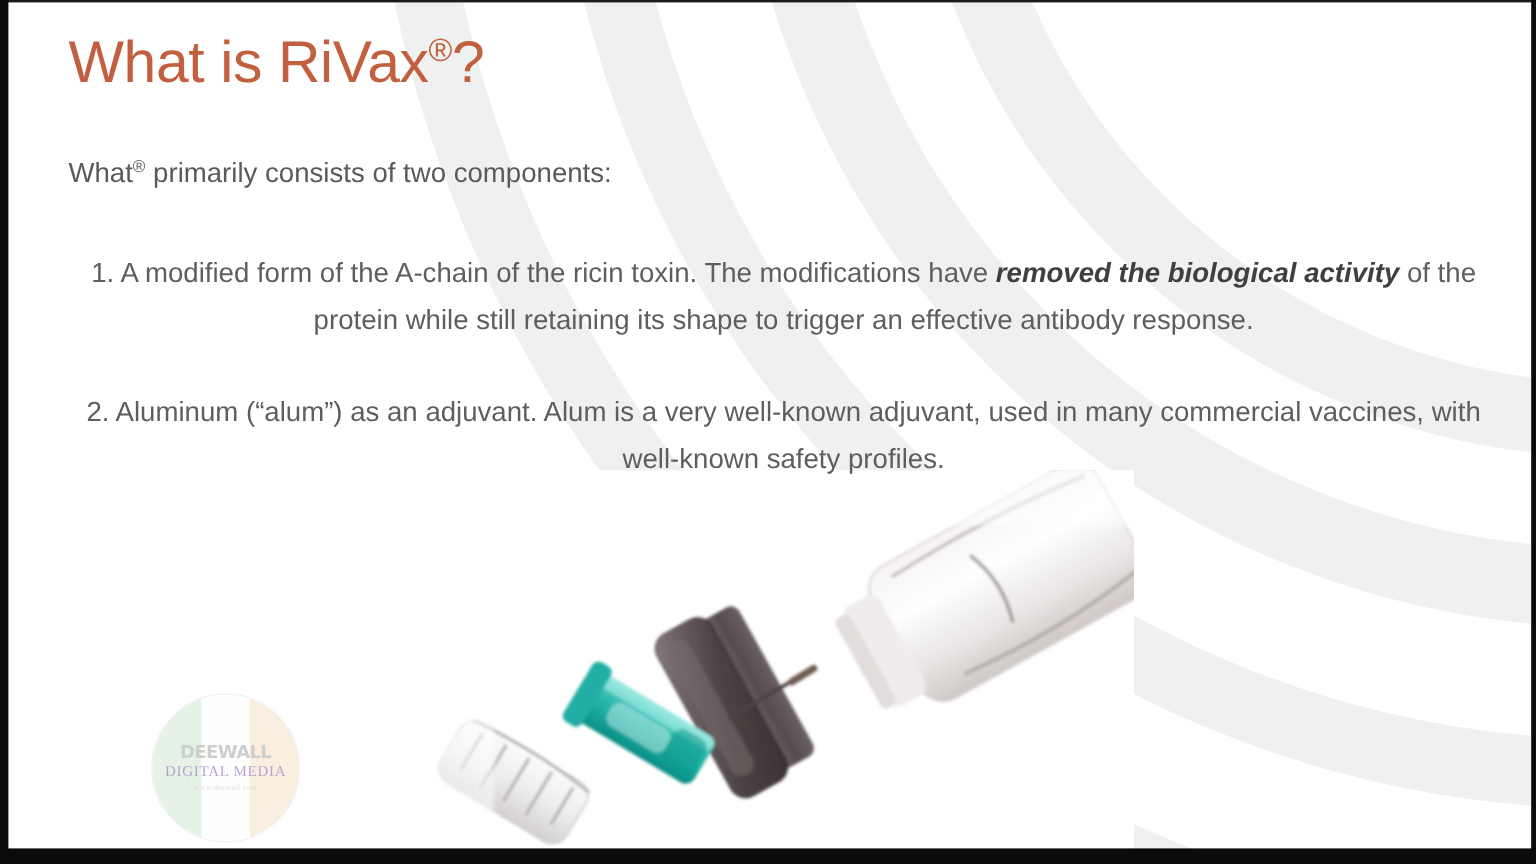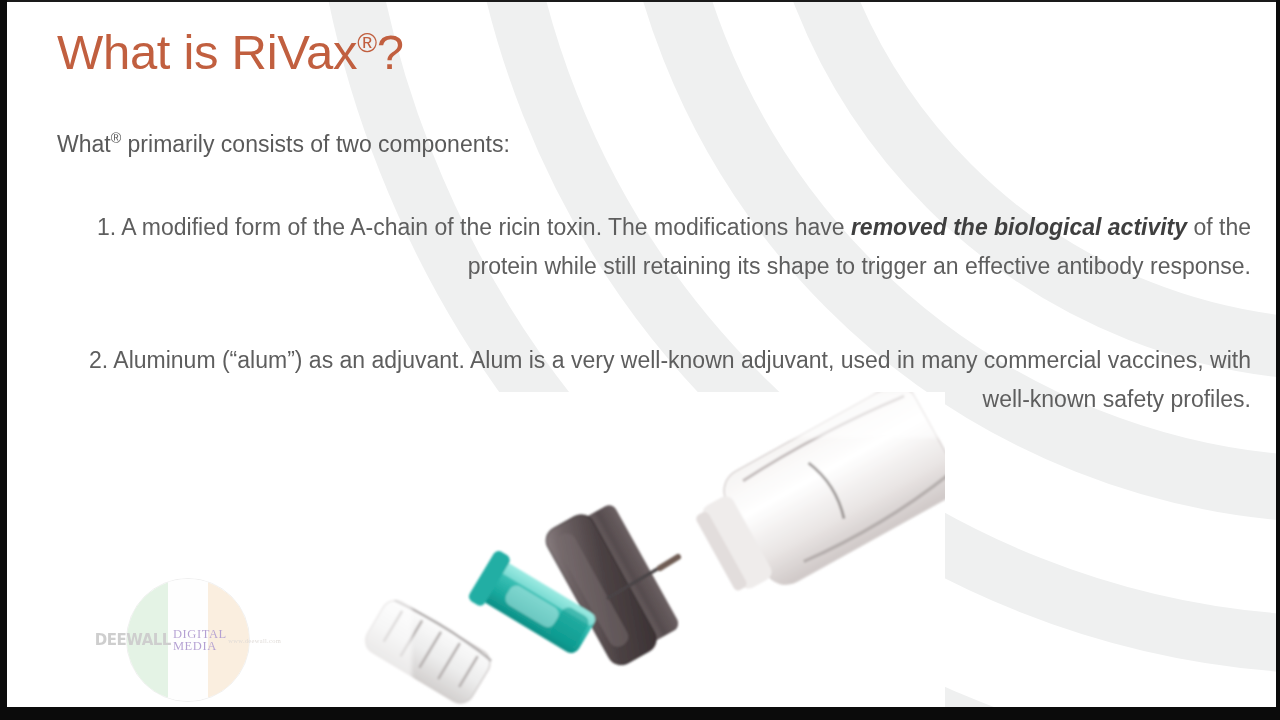--- a/index.html
+++ b/index.html
@@ -93,24 +93,24 @@
   }
 
   .para{
     position:absolute;
     left:55px;
     margin:0;
     width:1196px;
     font-size:23px;
     color:#5e5e5e;
     line-height:1.70;
-    text-align:right;
+    text-align:center;
   }
   .para-1{top:208px;}
-  .para-2{top:324px;margin-top:17px;}
+  .para-2{top:324px;}
   .para b{
     font-weight:700;
     font-style:italic;
     color:#3f3f3f;
   }
 
   
   #watermark{
     position:absolute;
     left:126px;
@@ -130,21 +130,21 @@
     box-sizing:border-box;
   }
   #watermark .band{flex:1 1 33.333%;height:100%;}
   #watermark .band-green {background:#bfe3c0;}
   #watermark .band-white {background:#fdfdfd;}
   #watermark .band-orange{background:#f3d6b2;}
   #watermark .wm-text{
     position:absolute;
     inset:0;
     display:flex;
-    flex-direction:row;
+    flex-direction:column;
     align-items:center;
     justify-content:center;
     gap:2px;
     color:#8f8f8f;
   }
   #watermark .wm-brand{
     font-family:"DejaVu Sans", sans-serif;
     font-weight:700;
     font-size:15px;
     letter-spacing:-0.5px;

